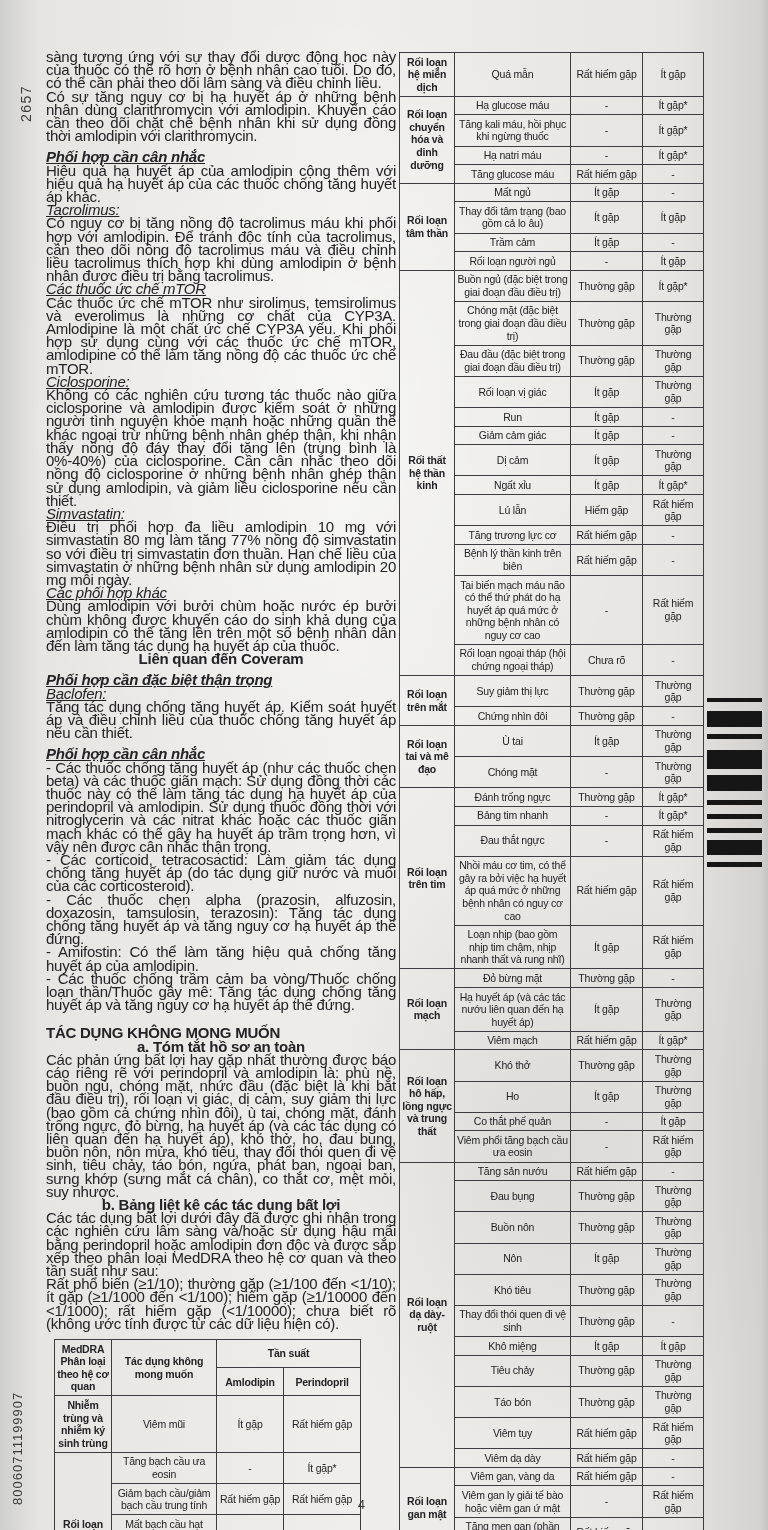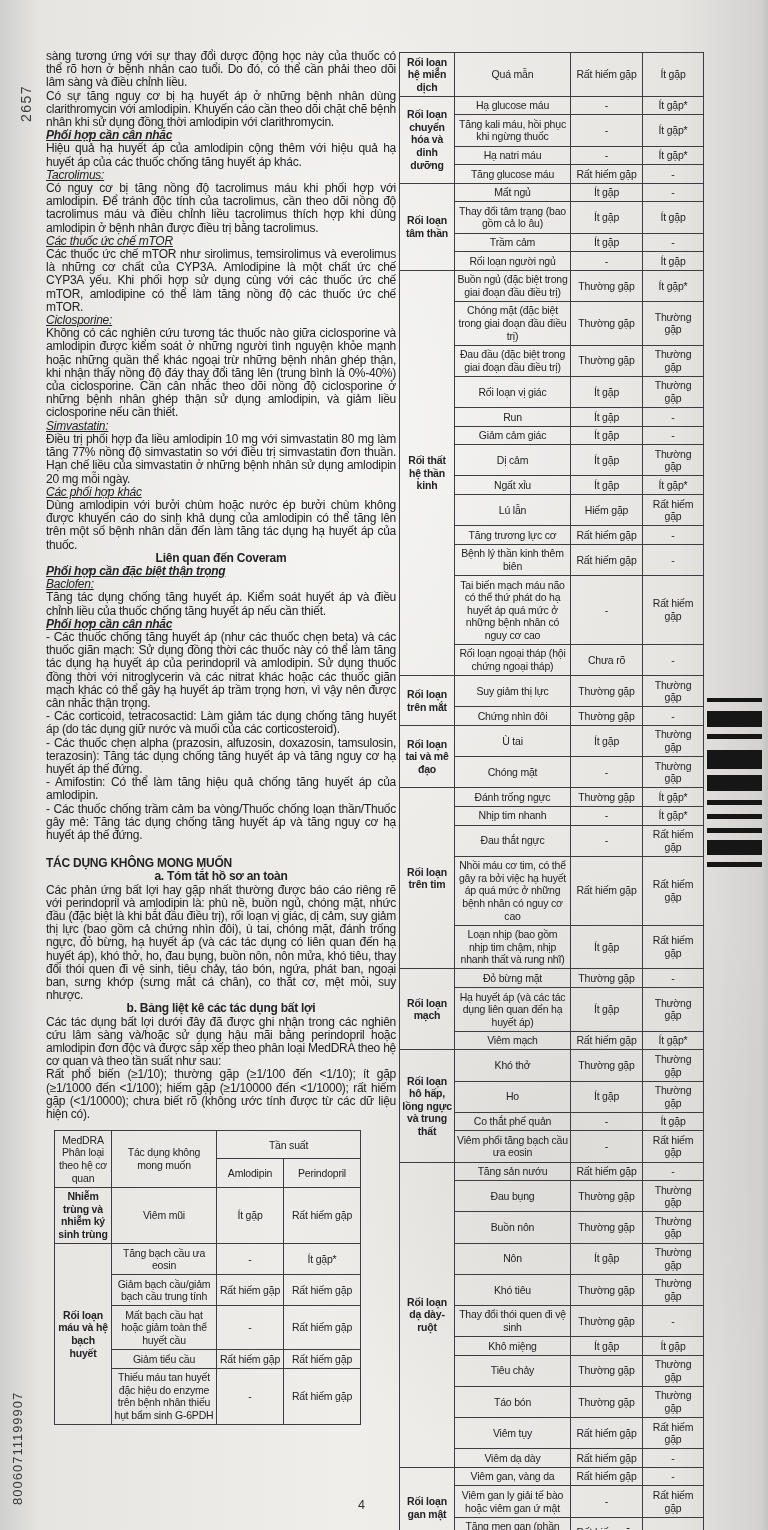--- a/index.html
+++ b/index.html
@@ -13,31 +13,31 @@
       linear-gradient(90deg,#cfcfcd 0px,#e6e5e2 40px,#efeeeb 45%,#e6e5e2 88%,#d3d2d0 99%,#c4c4c2 100%),
       #e8e7e4;
   }
   .code-top, .code-bottom{
     position:absolute;transform:rotate(-90deg);transform-origin:0 0;
     color:#3a3a3e;white-space:nowrap;
   }
   .code-top{left:18px;top:122px;font-size:14px;letter-spacing:1.5px;}
   .code-bottom{left:10px;top:1505px;font-size:13px;letter-spacing:1px;}
   .left-col{position:absolute;left:46px;top:50px;width:350px;}
-  .blk{font-size:12px;line-height:13.2px;text-align:justify;letter-spacing:-0.25px;color:#232327;}
-  .b-hbiu{font-weight:bold;font-style:italic;text-decoration:underline;text-align:left;}
+  .blk{font-size:15px;line-height:13.2px;text-align:justify;letter-spacing:-0.25px;color:#232327;}
+  .b-hbiu{font-weight:bold;font-style:italic;text-decoration:underline;text-align:left;margin-top:8px;}
   .b-hiu{font-style:italic;text-decoration:underline;text-align:left;}
   .b-hb{font-weight:bold;text-align:center;}
   .b-hbgap{font-weight:bold;text-align:left;margin-top:15px;}
   .meddra{margin-top:9px;margin-left:8px;width:306px;}
   .right-col{position:absolute;left:399px;top:52px;width:304px;}
   table.dtable{border-collapse:collapse;width:100%;table-layout:fixed;font-size:10.5px;line-height:12.6px;letter-spacing:-0.2px;color:#232327;}
   .dtable td,.dtable th{border:1px solid #3d3d41;padding:2.5px 2px;text-align:center;vertical-align:middle;}
   .dtable .cat{font-weight:bold;}
-  .dtable thead th{font-weight:normal;}
+  .dtable thead th{font-weight:bold;}
   .barcode{
     position:absolute;left:707px;top:698px;width:55px;height:180px;
     background:linear-gradient(to bottom,
       #161616 0 4px, transparent 4px 13px,
       #161616 13px 29px, transparent 29px 36px,
       #161616 36px 41px, transparent 41px 52px,
       #161616 52px 71px, transparent 71px 77px,
       #161616 77px 93px, transparent 93px 102px,
       #161616 102px 107px, transparent 107px 116px,
       #161616 116px 121px, transparent 121px 130px,
@@ -246,21 +246,21 @@
             <td class="eff">Lú lẫn</td>
             <td class="freq">Hiếm gặp</td>
             <td class="freq">Rất hiếm gặp</td>
           </tr>
           <tr>
             <td class="eff">Tăng trương lực cơ</td>
             <td class="freq">Rất hiếm gặp</td>
             <td class="freq">-</td>
           </tr>
           <tr>
-            <td class="eff">Bệnh lý thần kinh thêm biên</td>
+            <td class="eff">Bệnh lý thần kinh trên biên</td>
             <td class="freq">Rất hiếm gặp</td>
             <td class="freq">-</td>
           </tr>
           <tr>
             <td class="eff">Tai biến mạch máu não có thể thứ phát do hạ huyết áp quá mức ở những bệnh nhân có nguy cơ cao</td>
             <td class="freq">-</td>
             <td class="freq">Rất hiếm gặp</td>
           </tr>
           <tr>
             <td class="eff">Rối loạn ngoại tháp (hội chứng ngoại tháp)</td>
@@ -289,21 +289,21 @@
             <td class="freq">-</td>
             <td class="freq">Thường gặp</td>
           </tr>
           <tr>
             <td rowspan="5" class="cat">Rối loạn trên tim</td>
             <td class="eff">Đánh trống ngực</td>
             <td class="freq">Thường gặp</td>
             <td class="freq">Ít gặp*</td>
           </tr>
           <tr>
-            <td class="eff">Nhịp tim nhanh</td>
+            <td class="eff">Bảng tim nhanh</td>
             <td class="freq">-</td>
             <td class="freq">Ít gặp*</td>
           </tr>
           <tr>
             <td class="eff">Đau thắt ngực</td>
             <td class="freq">-</td>
             <td class="freq">Rất hiếm gặp</td>
           </tr>
           <tr>
             <td class="eff">Nhồi máu cơ tim, có thể gây ra bởi việc hạ huyết áp quá mức ở những bệnh nhân có nguy cơ cao</td>
@@ -315,21 +315,21 @@
             <td class="freq">Ít gặp</td>
             <td class="freq">Rất hiếm gặp</td>
           </tr>
           <tr>
             <td rowspan="3" class="cat">Rối loạn mạch</td>
             <td class="eff">Đỏ bừng mặt</td>
             <td class="freq">Thường gặp</td>
             <td class="freq">-</td>
           </tr>
           <tr>
-            <td class="eff">Hạ huyết áp (và các tác dụng liên quan đến hạ huyết áp)</td>
+            <td class="eff">Hạ huyết áp (và các tác nướu liên quan đến hạ huyết áp)</td>
             <td class="freq">Ít gặp</td>
             <td class="freq">Thường gặp</td>
           </tr>
           <tr>
             <td class="eff">Viêm mạch</td>
             <td class="freq">Rất hiếm gặp</td>
             <td class="freq">Ít gặp*</td>
           </tr>
           <tr>
             <td rowspan="4" class="cat">Rối loạn hô hấp, lồng ngực và trung thất</td>

